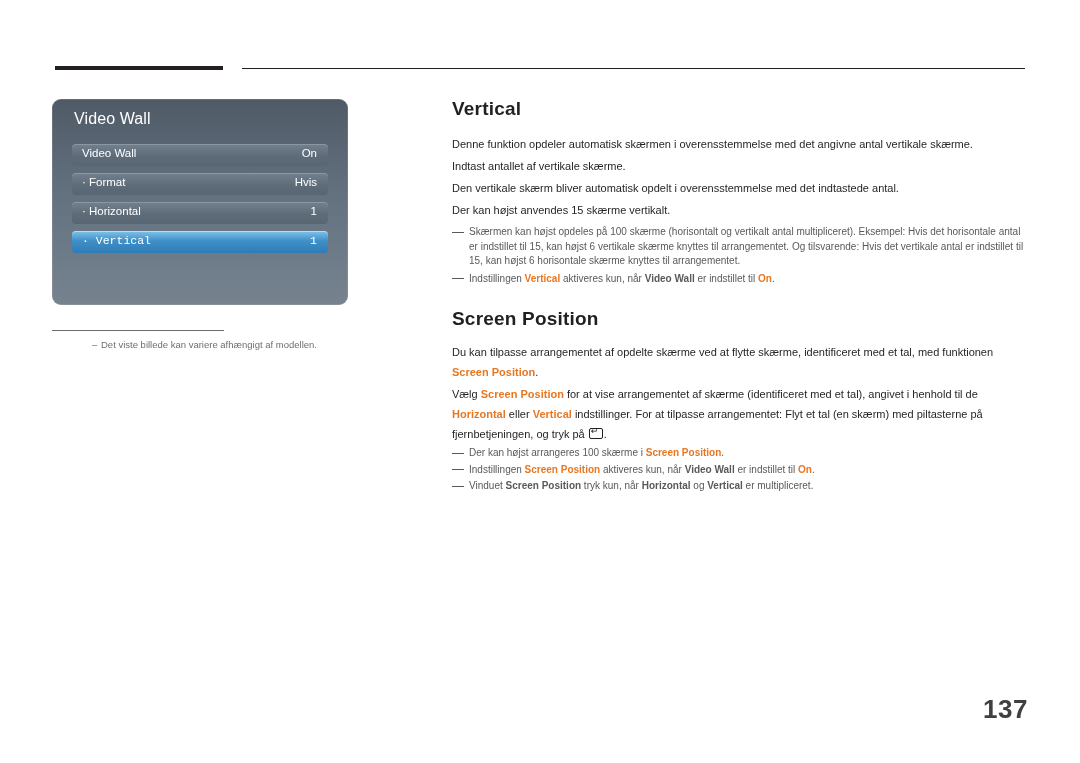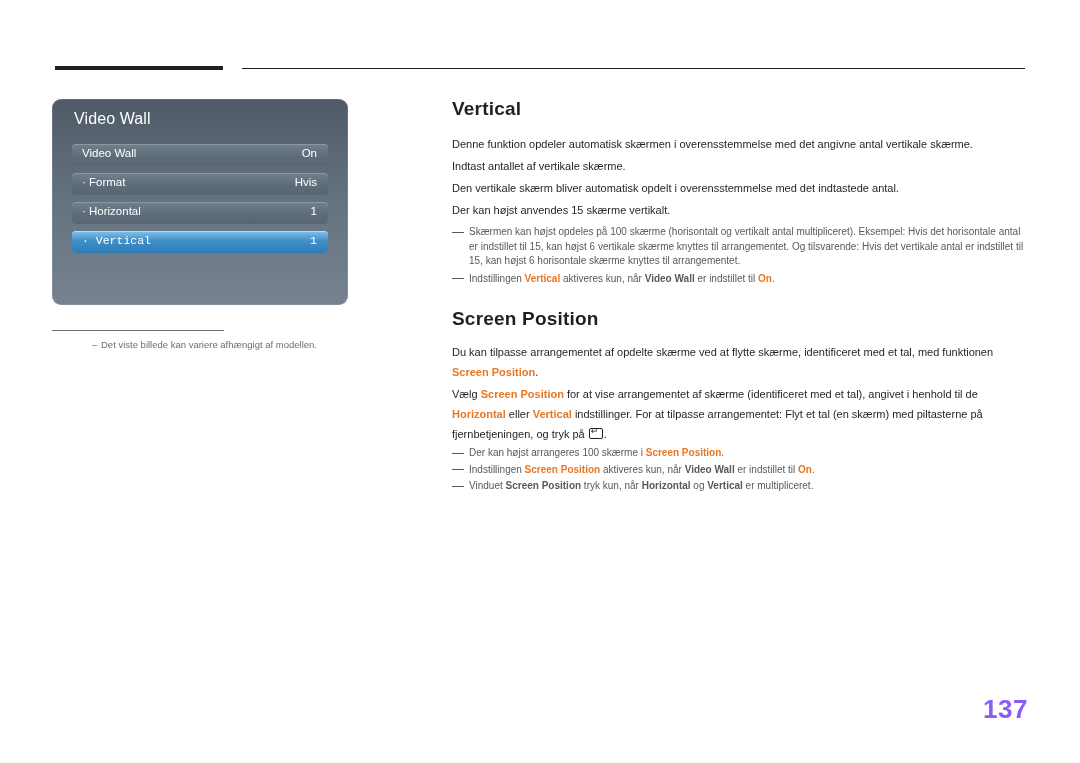--- a/index.html
+++ b/index.html
@@ -186,21 +186,21 @@
     color: #231f20;
   }
 
   
   .page-number {
     position: absolute;
     right: 52px;
     bottom: 38px;
     font-size: 26px;
     font-weight: bold;
-    color: #8b5cf6;
+    color: #404040;
     letter-spacing: 0.5px;
   }
 </style>
 </head>
 <body>
 
 <div class="rule-thick"></div>
 <div class="rule-thin"></div>
 
 <div class="osd">

